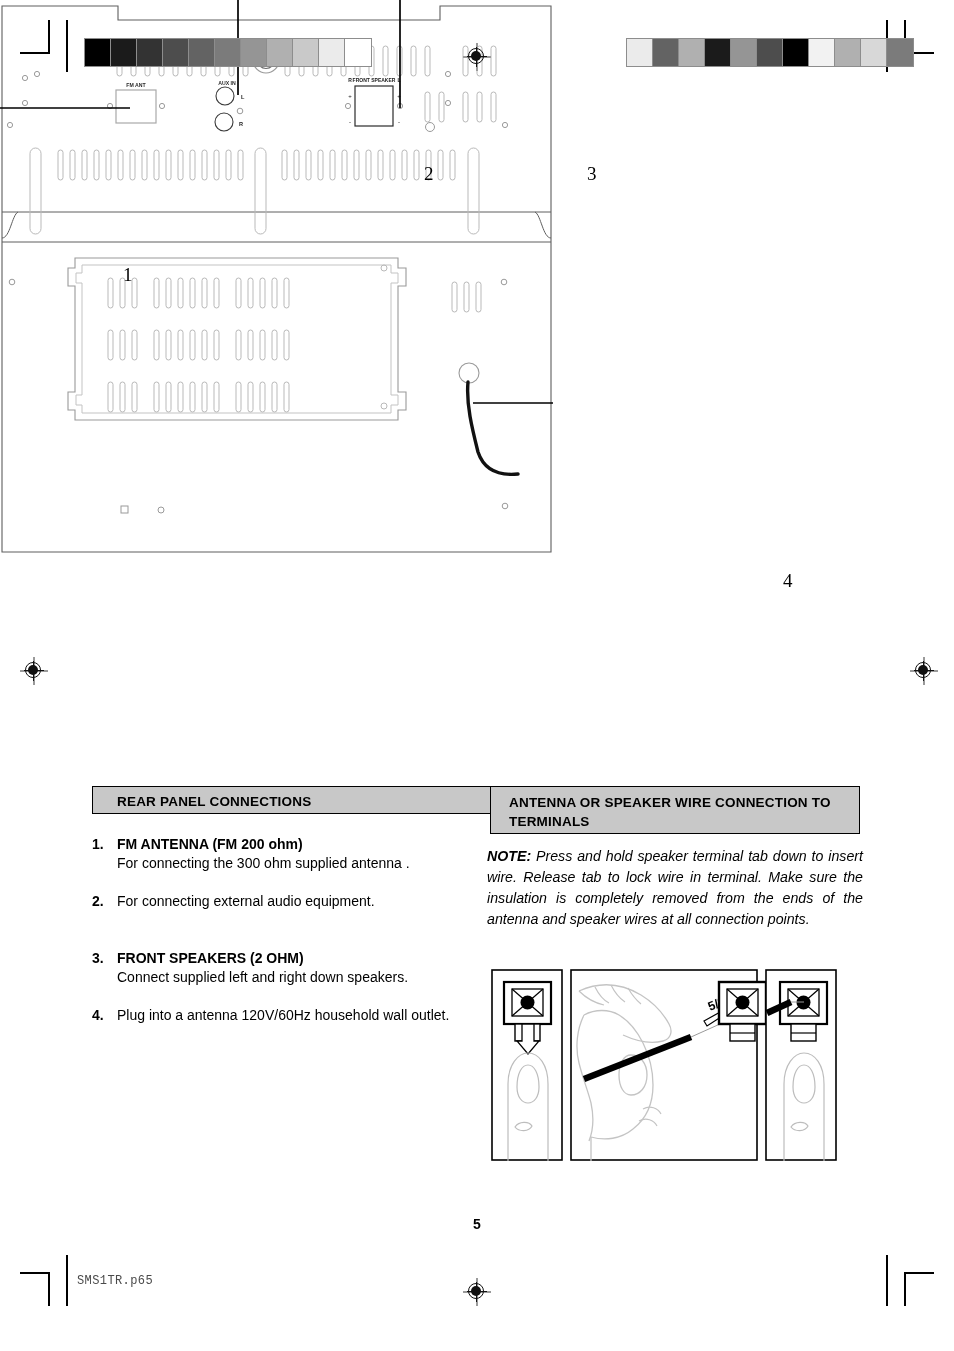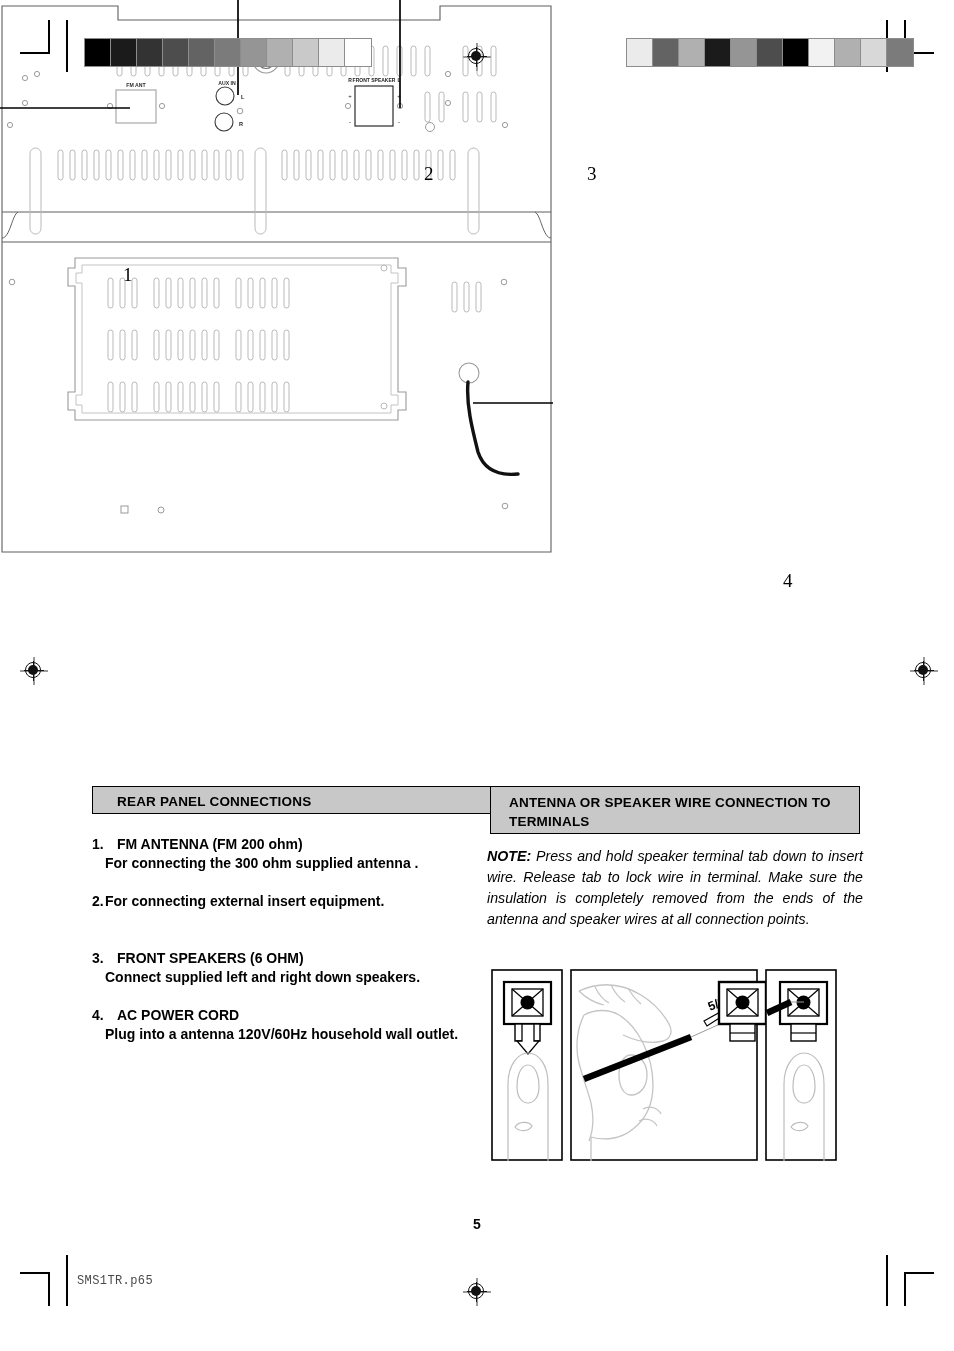--- a/index.html
+++ b/index.html
@@ -30,21 +30,21 @@
 
   
   .sec-head{position:absolute;background:#c8c8c8;border:1.6px solid #000;box-sizing:border-box;
      font-size:13.5px;font-weight:bold;letter-spacing:.2px;line-height:1.42;}
   #head-left{left:92px;top:786px;width:424px;height:28px;padding:5px 0 0 24px;}
   #head-right{left:490px;top:786px;width:370px;height:48px;padding:6px 10px 0 18px;}
 
   .item{position:absolute;left:92px;width:385px;font-size:14px;line-height:1.34;}
   .item .num{position:absolute;left:0;top:0;font-weight:bold;}
   .item .ttl{display:block;margin-left:25px;font-weight:bold;}
-  .item .bdy{display:block;margin-left:13px;font-weight:bold;}
+  .item .bdy{display:block;margin-left:25px;font-weight:normal;}
 
   #note{position:absolute;left:487px;top:846px;width:376px;font-size:14.2px;
      font-style:italic;line-height:1.47;text-align:justify;}
   #note b{font-style:italic;font-weight:bold;}
 
   
   #panels{position:absolute;left:491px;top:969px;width:370px;height:192px;}
   #panels svg{display:block;}
 
   #pageno{position:absolute;left:0;top:1216px;width:954px;text-align:center;
@@ -339,30 +339,29 @@
 
 <div class="sec-head" id="head-left">REAR PANEL CONNECTIONS</div>
 
 <div class="item" style="top:835px;">
   <span class="num">1.</span>
   <span class="ttl">FM ANTENNA (FM 200 ohm)</span>
   <span class="bdy">For connecting the 300 ohm supplied antenna .</span>
 </div>
 <div class="item" style="top:892px;">
   <span class="num">2.</span>
-  <span class="bdy">For connecting external insert equipment.</span>
+  <span class="bdy">For connecting external audio equipment.</span>
 </div>
 <div class="item" style="top:949px;">
   <span class="num">3.</span>
-  <span class="ttl">FRONT SPEAKERS (6 OHM)</span>
+  <span class="ttl">FRONT SPEAKERS (2 OHM)</span>
   <span class="bdy">Connect supplied left and right down speakers.</span>
 </div>
 <div class="item" style="top:1006px;">
   <span class="num">4.</span>
-  <span class="ttl">AC POWER CORD</span>
   <span class="bdy">Plug into a antenna 120V/60Hz household wall outlet.</span>
 </div>
 
 <div class="sec-head" id="head-right">ANTENNA OR SPEAKER WIRE CONNECTION TO TERMINALS</div>
 
 <div id="note">
   <b>NOTE:</b><span> Press and hold speaker terminal tab down to insert wire. Release tab to lock wire in terminal. Make sure the insulation is completely removed from the ends of the antenna and speaker wires at all connection points.</span>
 </div>
 
 <div id="panels">

